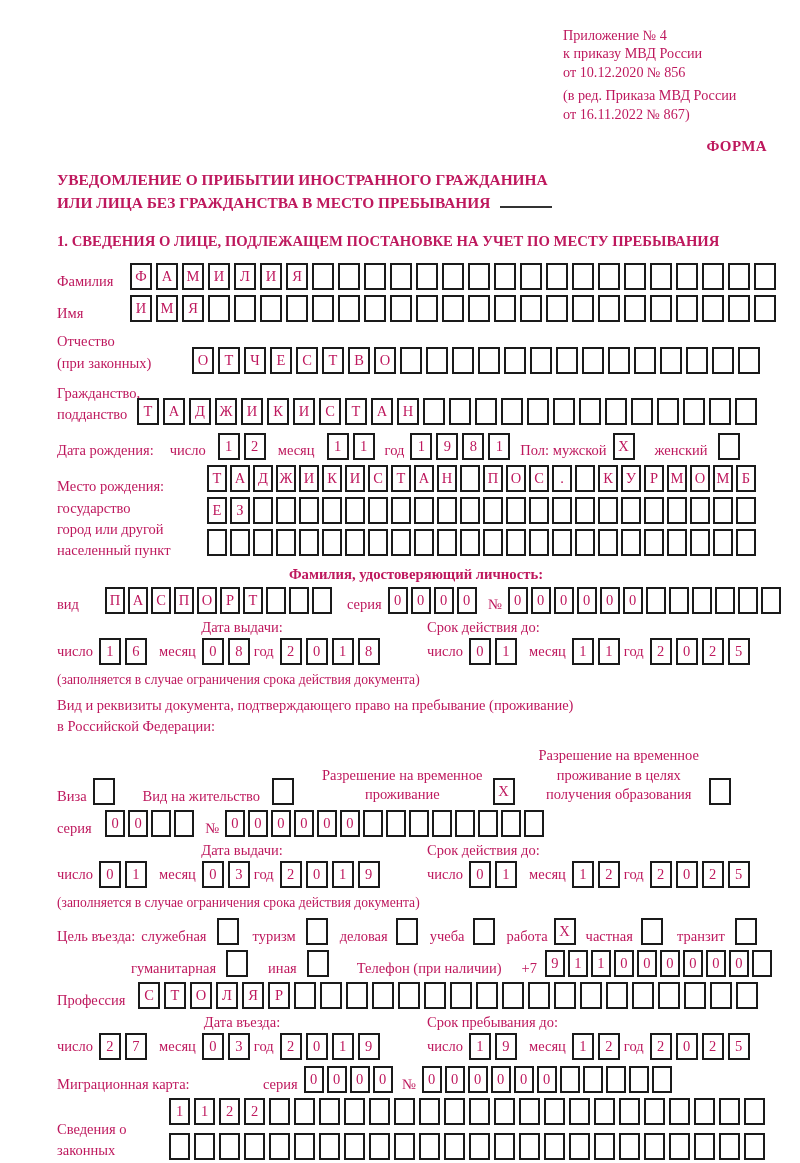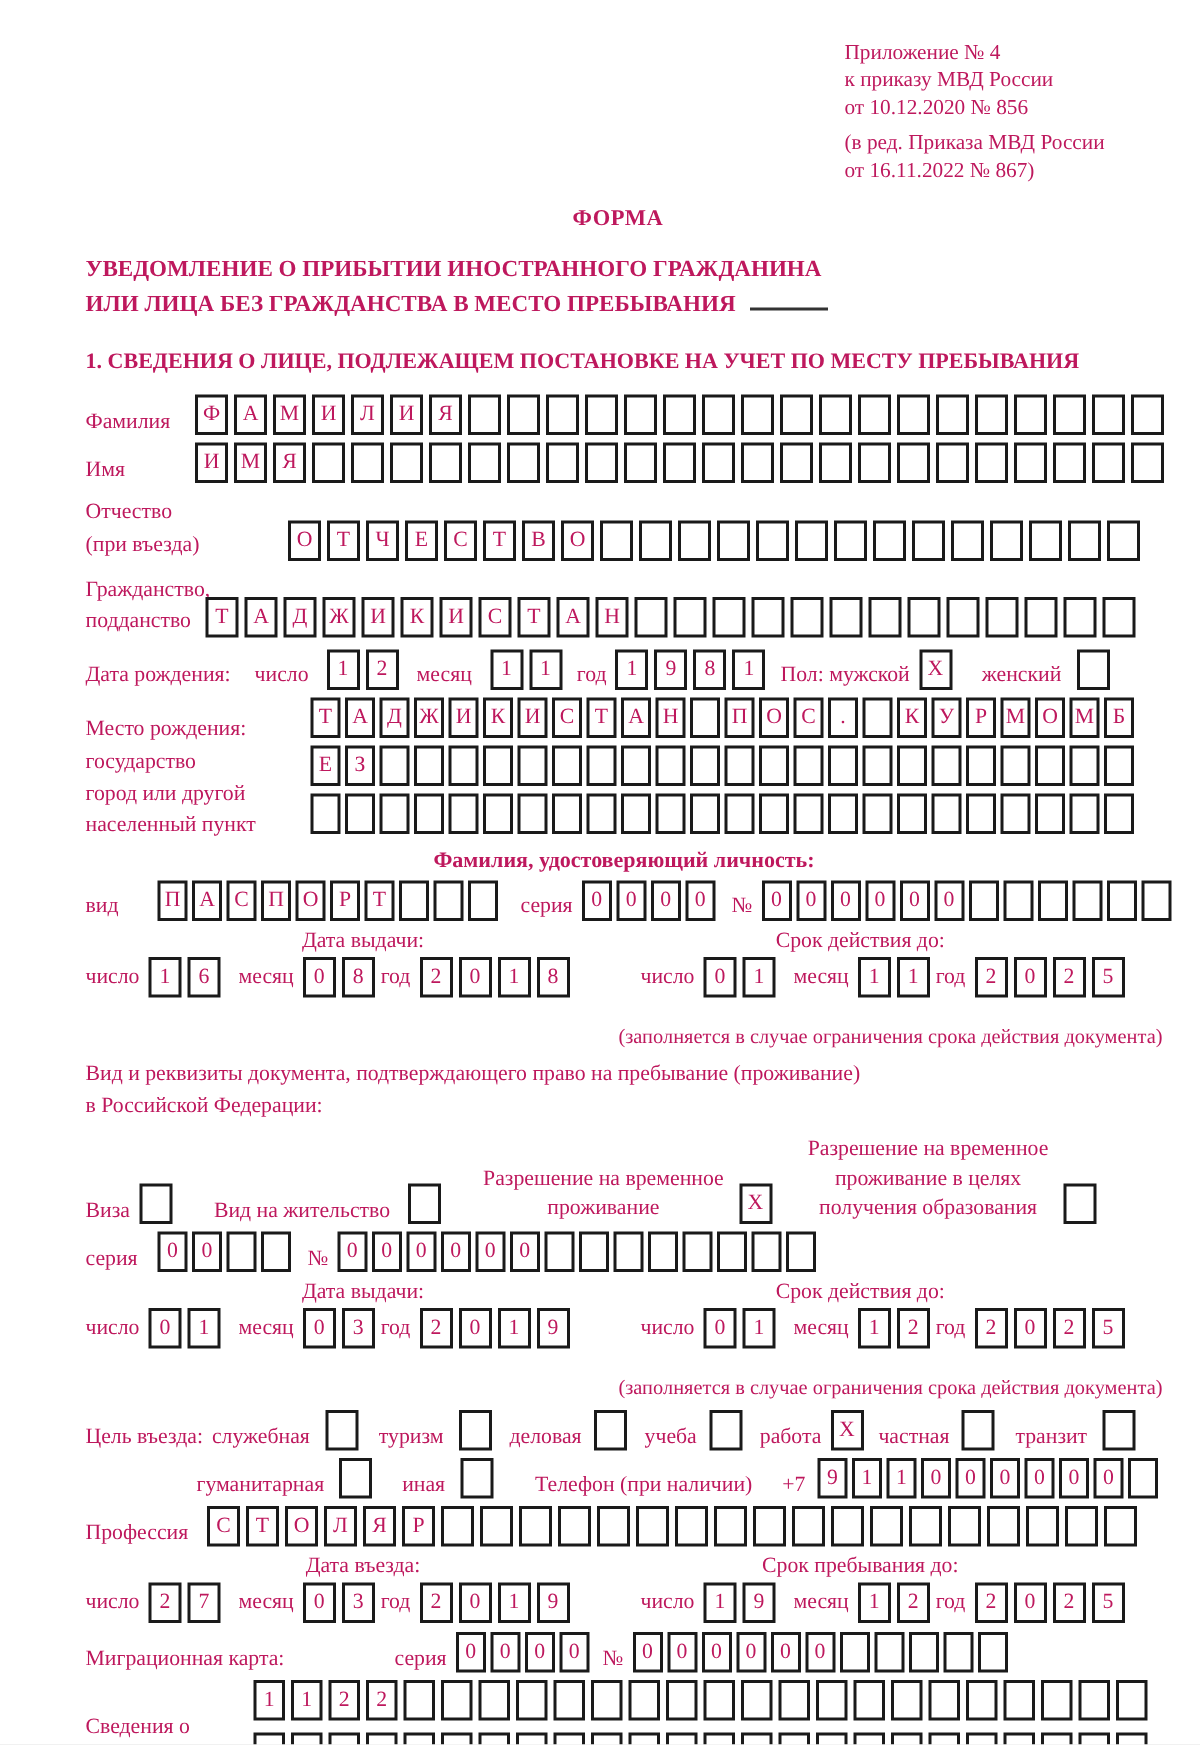--- a/index.html
+++ b/index.html
@@ -3,46 +3,46 @@
 <meta charset="utf-8">
 <style>
   html,body{margin:0;padding:0;background:#e8e8e8}
   .page{
     width:800px;height:1163px;margin:0 auto;background:#ffffff;color:#be185d;
     font-family:"Liberation Serif", "DejaVu Serif", serif;font-size:14.5px;
     padding:26px 25px 0 57px;box-sizing:border-box;overflow:hidden;position:relative;
   }
   .annex{margin-left:506px;line-height:1.3;font-size:14.2px}
   .annex .a2{margin-top:5px}
-  .forma{font-weight:bold;text-align:center;margin:15px 8px 0 0;font-size:15px;letter-spacing:.4px}
+  .forma{font-weight:bold;text-align:right;margin:15px 8px 0 0;font-size:15px;letter-spacing:.4px}
   .title{text-align:left;font-weight:bold;font-size:15.4px;margin-top:13px;line-height:1.5}
   .blank-ul{display:inline-block;width:52px;border-bottom:2px solid #333;height:13px;margin-left:10px}
   .sec-head{font-weight:bold;font-size:14.7px;margin:19px 0 13px 0}
   .row{display:flex;align-items:flex-end;margin-bottom:5px}
   .lbl{line-height:1.25;padding-top:5px;flex:none}
   .lbl-col{flex:none;line-height:1.45;padding-top:4px}
   .cells{display:flex;flex:none}
   .cell{
     flex:none;box-sizing:border-box;width:22px;height:27px;border:2px solid #1a1a1a;
     margin-right:4px;text-align:center;line-height:23px;font-size:14.5px;background:#fff
   }
   .cells-md .cell{width:20px;margin-right:3px}
   .cells-sv .cell{width:21px;margin-right:4px}
   .checkbox{display:inline-block;vertical-align:top}
   .w73{width:73px}.w80{width:80px}.w135{width:135px}.w150{width:150px}.w81{width:81px}.w112{width:112px}.w48{width:48px}.w170{width:170px}
   .stack>div{margin-bottom:5px}
   .center-bold{font-weight:bold;text-align:center;margin:2px 0 4px 0;font-size:14.7px}
   .dp-heads{display:flex;margin-bottom:2px}
   .dp-heads .h1{width:370px;text-align:center;flex:none}
-  .dp-heads .h2{flex:1;text-align:center;padding-right:55px}
+  .dp-heads .h2{flex:1;text-align:left;padding-right:55px}
   .dp-row{display:flex;margin-bottom:1px}
   .dp-left{width:370px;flex:none;display:flex}
   .dp-right{display:flex}
   .dg-lbl{padding:5px 6px 0 0;flex:none}
-  .dp-note{text-align:right;font-size:13.6px;margin:18px 0 7px 0}
+  .dp-note{text-align:left;font-size:13.6px;margin:7px 0 7px 0}
   .intro{line-height:1.5}
   .opt-multi{flex:none;text-align:center;line-height:1.35;padding-top:4px}
   .ml6{margin-left:6px}.ml8{margin-left:8px}.ml10{margin-left:10px}.ml12{margin-left:12px}
   .ml16{margin-left:16px}.ml20{margin-left:20px}.ml24{margin-left:24px}
   .sv-col{flex:none}
   .sv-col .cells{margin-bottom:8px}
 </style>
 </head>
 <body>
 
@@ -125,21 +125,21 @@
         <span class="cell"></span>
         <span class="cell"></span>
         <span class="cell"></span>
         <span class="cell"></span>
       </span>
   </div>
 
   <div class="row">
     <span class="lbl-col w135">
       <div>Отчество</div>
-      <div>(при въезда)</div>
+      <div>(при законных)</div>
     </span>
     <span class="cells">
         <span class="cell">О</span>
         <span class="cell">Т</span>
         <span class="cell">Ч</span>
         <span class="cell">Е</span>
         <span class="cell">С</span>
         <span class="cell">Т</span>
         <span class="cell">В</span>
         <span class="cell">О</span>

